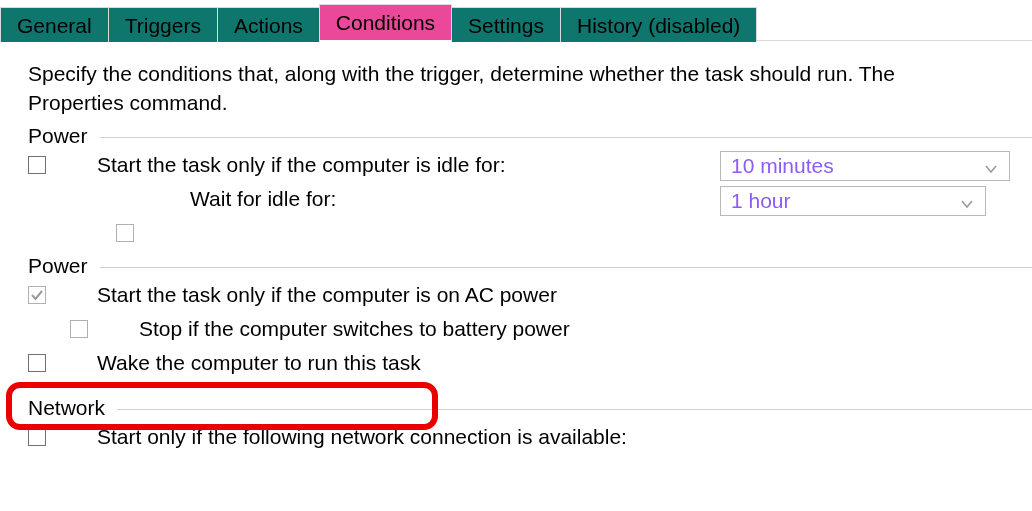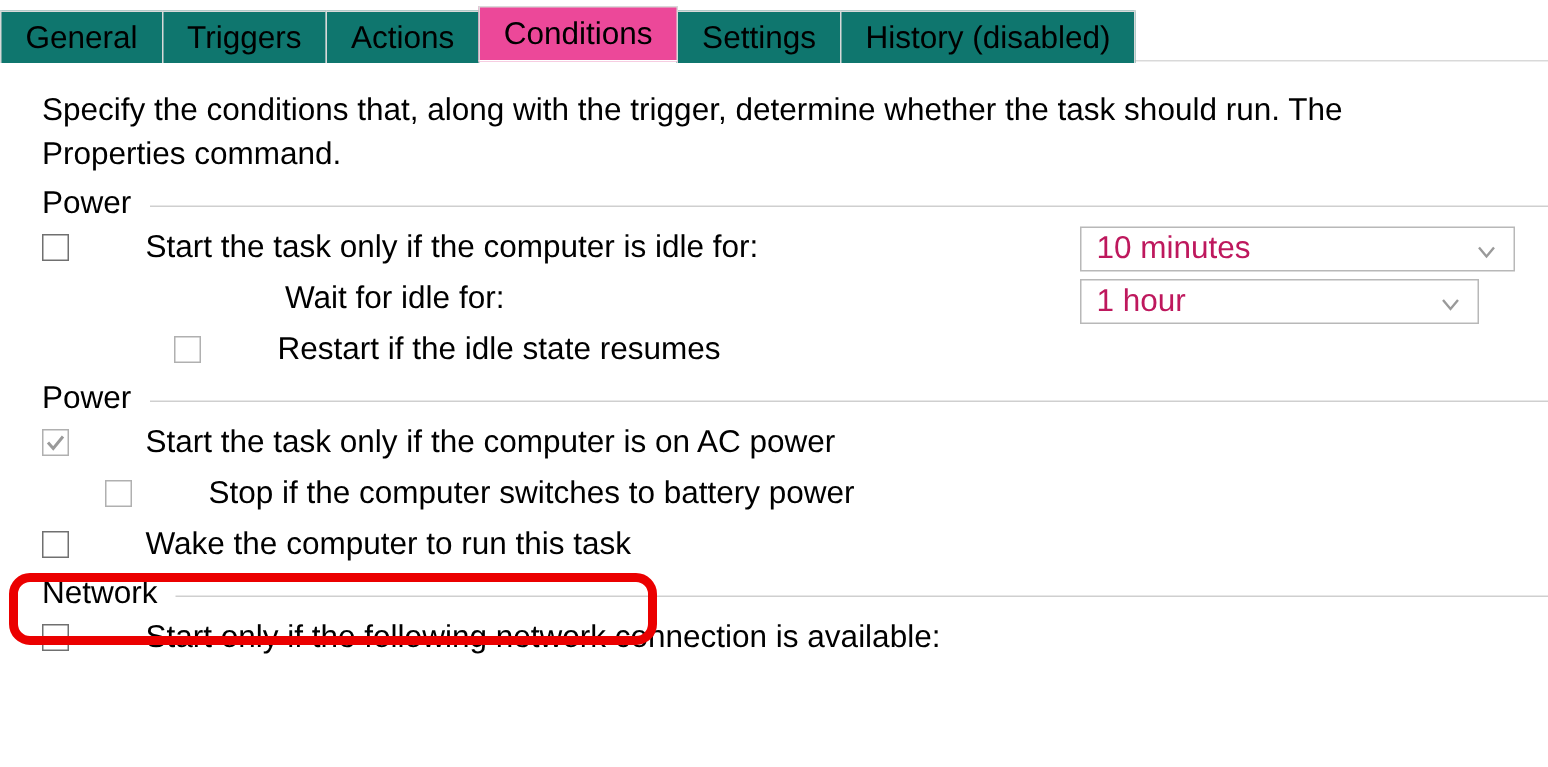--- a/index.html
+++ b/index.html
@@ -108,21 +108,21 @@
   .wait-label-cell {
     padding-left: 162px;
   }
 
   
   .combo {
     position: absolute;
     border: 1px solid #b8b8b8;
     background: #fff;
     height: 30px;
-    color: #be185d;
+    color: #8b5cf6;
     font-size: 21px;
     padding-left: 10px;
     display: flex;
     align-items: center;
     box-sizing: border-box;
   }
   .combo .chev {
     position: absolute;
     right: 10px;
     top: 6px;
@@ -178,21 +178,20 @@
     <span class="wait-label-cell txt">Wait for idle for:</span>
   </div>
 
 
   <div class="row">
     <span class="ind-3">
       <span class="cb disabled">
         
       </span>
     </span>
-    <span class="txt">Restart if the idle state resumes</span>
   </div>
 
   <div class="section-head" style="margin-top:4px;justify-content:space-between;">
     <span class="section-title">Power</span>
     <div class="section-rule"></div>
   </div>
 
   <div class="row">
     <span class="ind-1">
       <span class="cb checked disabled">
@@ -215,21 +214,21 @@
 
   <div class="row">
     <span class="ind-1">
       <span class="cb">
         
       </span>
     </span>
     <span class="txt">Wake the computer to run this task</span>
   </div>
 
-  <div class="section-head" style="margin-top:4px;">
+  <div class="section-head" style="margin-top:16px;">
     <span class="section-title">Network</span>
     <div class="section-rule"></div>
   </div>
 
   <div class="row">
     <span class="ind-1">
       <span class="cb">
         
       </span>
     </span>

